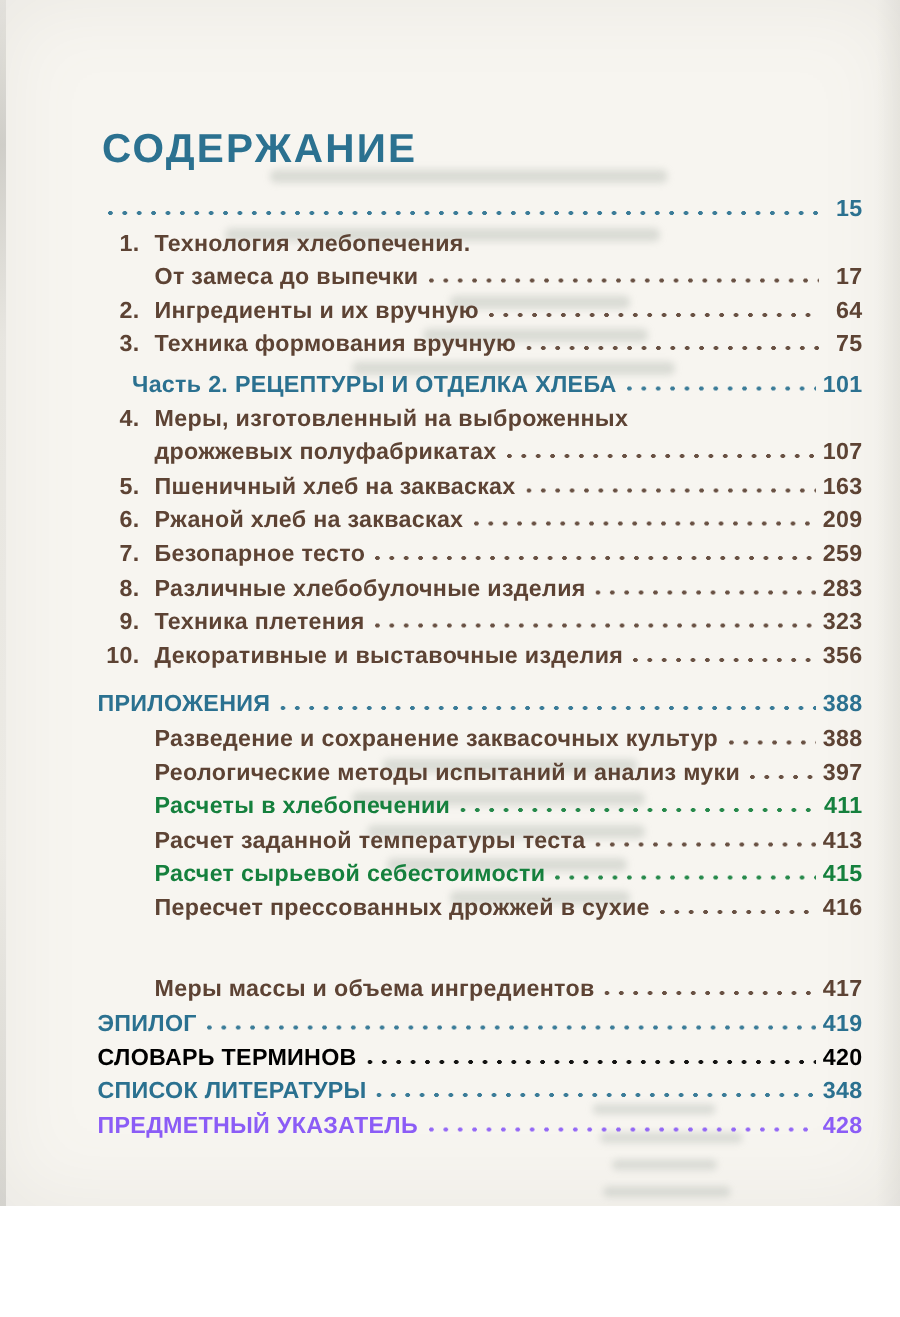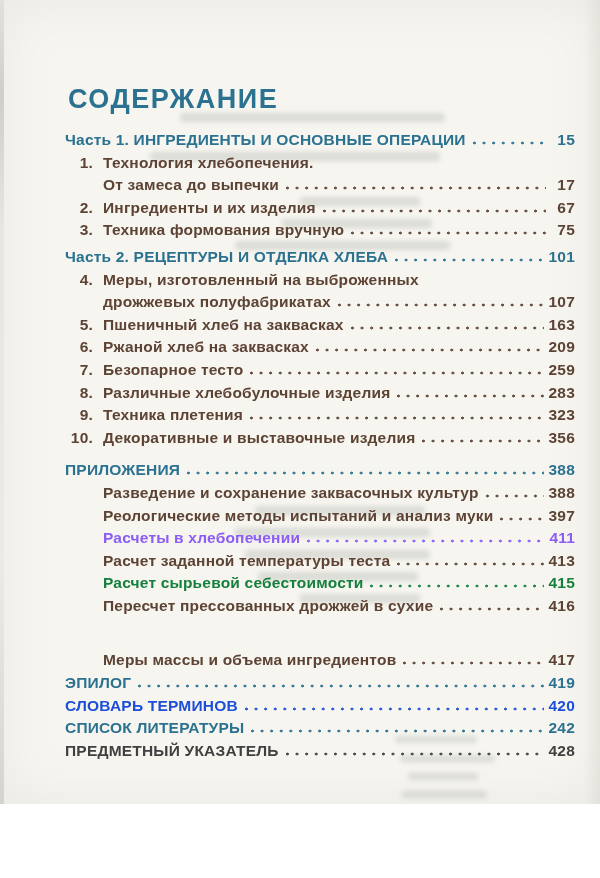--- a/index.html
+++ b/index.html
@@ -93,57 +93,56 @@
   </div>
 
   <div class="edge-l"></div>
   <div class="edge-r"></div>
 
   <div class="content">
     <h1 class="title" style="color: rgb(43, 113, 144);">СОДЕРЖАНИЕ</h1>
     <div class="toc" id="toc">
         <div class="row part" style="color: rgb(43, 113, 144);">
           <div class="fl">
-            <span class="txt">Часть 1. ИНГРЕДИЕНТЫ И ОСНОВНЫЕ ОПЕРАЦИИ</span>
             <span class="leader"></span>
             <span class="pg">15</span>
           </div>
         </div>
         <div class="row item item-row" style="color: rgb(93, 67, 52);">
           <span class="num">1.</span>
           <div class="body">
             <div>Технология хлебопечения.</div>
             <div class="fl">
               <span class="txt">От замеса до выпечки</span>
               <span class="leader"></span>
               <span class="pg">17</span>
             </div>
           </div>
         </div>
         <div class="row item item-row" style="color: rgb(93, 67, 52);">
           <span class="num">2.</span>
           <div class="body">
             <div class="fl">
-              <span class="txt">Ингредиенты и их изделия</span>
-              <span class="leader"></span>
-              <span class="pg">67</span>
+              <span class="txt">Ингредиенты и их вручную</span>
+              <span class="leader"></span>
+              <span class="pg">64</span>
             </div>
           </div>
         </div>
         <div class="row item item-row" style="color: rgb(93, 67, 52);">
           <span class="num">3.</span>
           <div class="body">
             <div class="fl">
               <span class="txt">Техника формования вручную</span>
               <span class="leader"></span>
               <span class="pg">75</span>
             </div>
           </div>
         </div>
-        <div class="row part" style="color: rgb(43, 113, 144);">
+        <div class="row part" style="color: rgb(43, 113, 144); margin-left: 23px;">
           <div class="fl">
             <span class="txt">Часть 2. РЕЦЕПТУРЫ И ОТДЕЛКА ХЛЕБА</span>
             <span class="leader"></span>
             <span class="pg">101</span>
           </div>
         </div>
         <div class="row item item-row" style="color: rgb(93, 67, 52);">
           <span class="num">4.</span>
           <div class="body">
             <div>Меры, изготовленный на выброженных</div>
@@ -228,21 +227,21 @@
             <span class="pg">388</span>
           </div>
         </div>
         <div class="row sub sub-row" style="color: rgb(93, 67, 52);">
           <div class="fl">
             <span class="txt">Реологические методы испытаний и анализ муки</span>
             <span class="leader"></span>
             <span class="pg">397</span>
           </div>
         </div>
-        <div class="row sub sub-row" style="color: #8b5cf6;">
+        <div class="row sub sub-row" style="color: #15803d;">
           <div class="fl">
             <span class="txt">Расчеты в хлебопечении</span>
             <span class="leader"></span>
             <span class="pg">411</span>
           </div>
         </div>
         <div class="row sub sub-row" style="color: rgb(93, 67, 52);">
           <div class="fl">
             <span class="txt">Расчет заданной температуры теста</span>
             <span class="leader"></span>
@@ -270,35 +269,35 @@
             <span class="pg">417</span>
           </div>
         </div>
         <div class="row major" style="color: rgb(43, 113, 144);">
           <div class="fl">
             <span class="txt">ЭПИЛОГ</span>
             <span class="leader"></span>
             <span class="pg">419</span>
           </div>
         </div>
-        <div class="row major" style="color: #1d4ed8;">
+        <div class="row major" style="color: #000000;">
           <div class="fl">
             <span class="txt">СЛОВАРЬ ТЕРМИНОВ</span>
             <span class="leader"></span>
             <span class="pg">420</span>
           </div>
         </div>
         <div class="row major" style="color: rgb(43, 113, 144);">
           <div class="fl">
             <span class="txt">СПИСОК ЛИТЕРАТУРЫ</span>
             <span class="leader"></span>
-            <span class="pg">242</span>
-          </div>
-        </div>
-        <div class="row major" style="color: #404040;">
+            <span class="pg">348</span>
+          </div>
+        </div>
+        <div class="row major" style="color: #8b5cf6;">
           <div class="fl">
             <span class="txt">ПРЕДМЕТНЫЙ УКАЗАТЕЛЬ</span>
             <span class="leader"></span>
             <span class="pg">428</span>
           </div>
         </div>
       </div>
   </div>
 
 </div>

